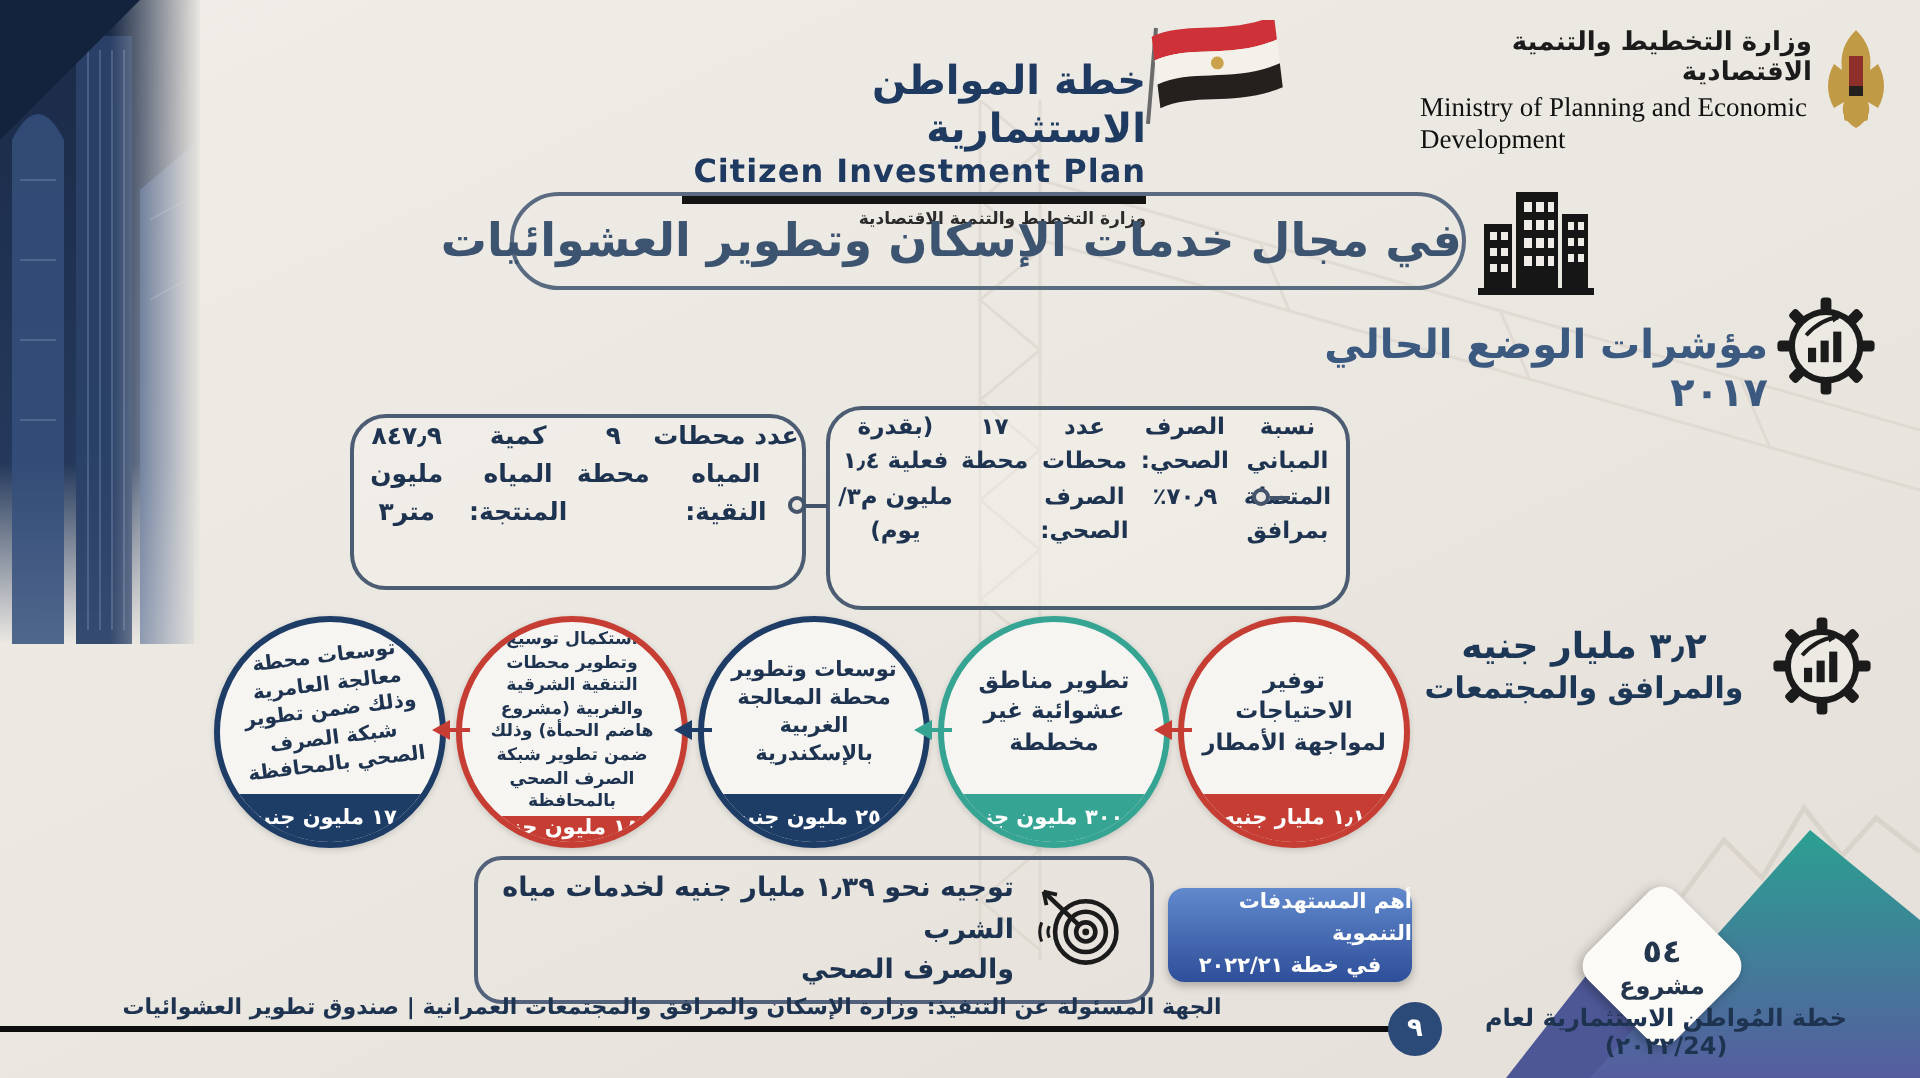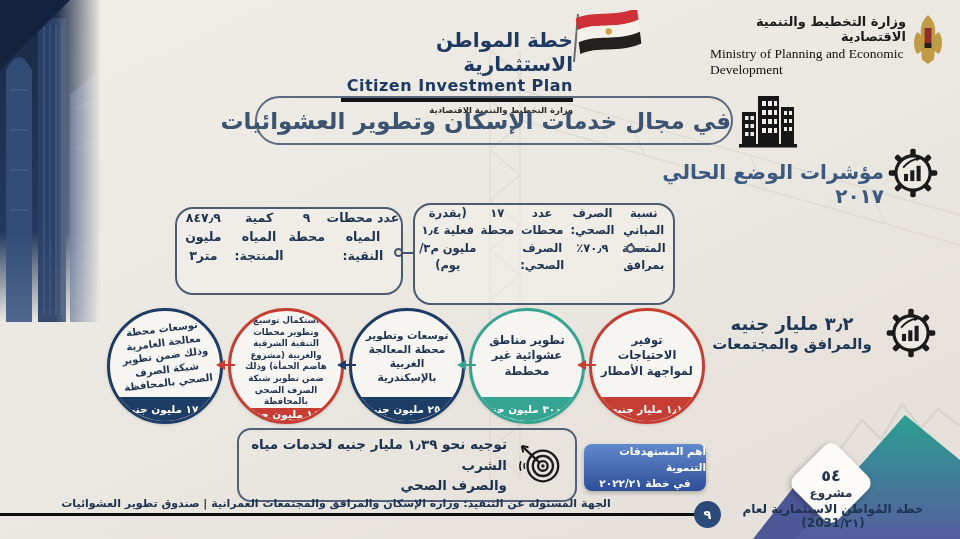--- a/index.html
+++ b/index.html
@@ -343,15 +343,15 @@
   <div class="abs diamond">
     <div class="diamond-inner">
       <div class="diamond-num">٥٤</div>
       <div class="diamond-label">مشروع</div>
     </div>
   </div>
 
   <div class="abs footer-text">الجهة المسئولة عن التنفيذ: وزارة الإسكان والمرافق والمجتمعات العمرانية | صندوق تطوير العشوائيات</div>
   <div class="abs footer-line"></div>
   <div class="abs page-circle">٩</div>
-  <div class="abs footer-plan">خطة المُواطن الاستثمارية لعام (2031/٢١)</div>
+  <div class="abs footer-plan">خطة المُواطن الاستثمارية لعام (٢٠٢٢/24)</div>
 
 </div>
 
 </body></html>

